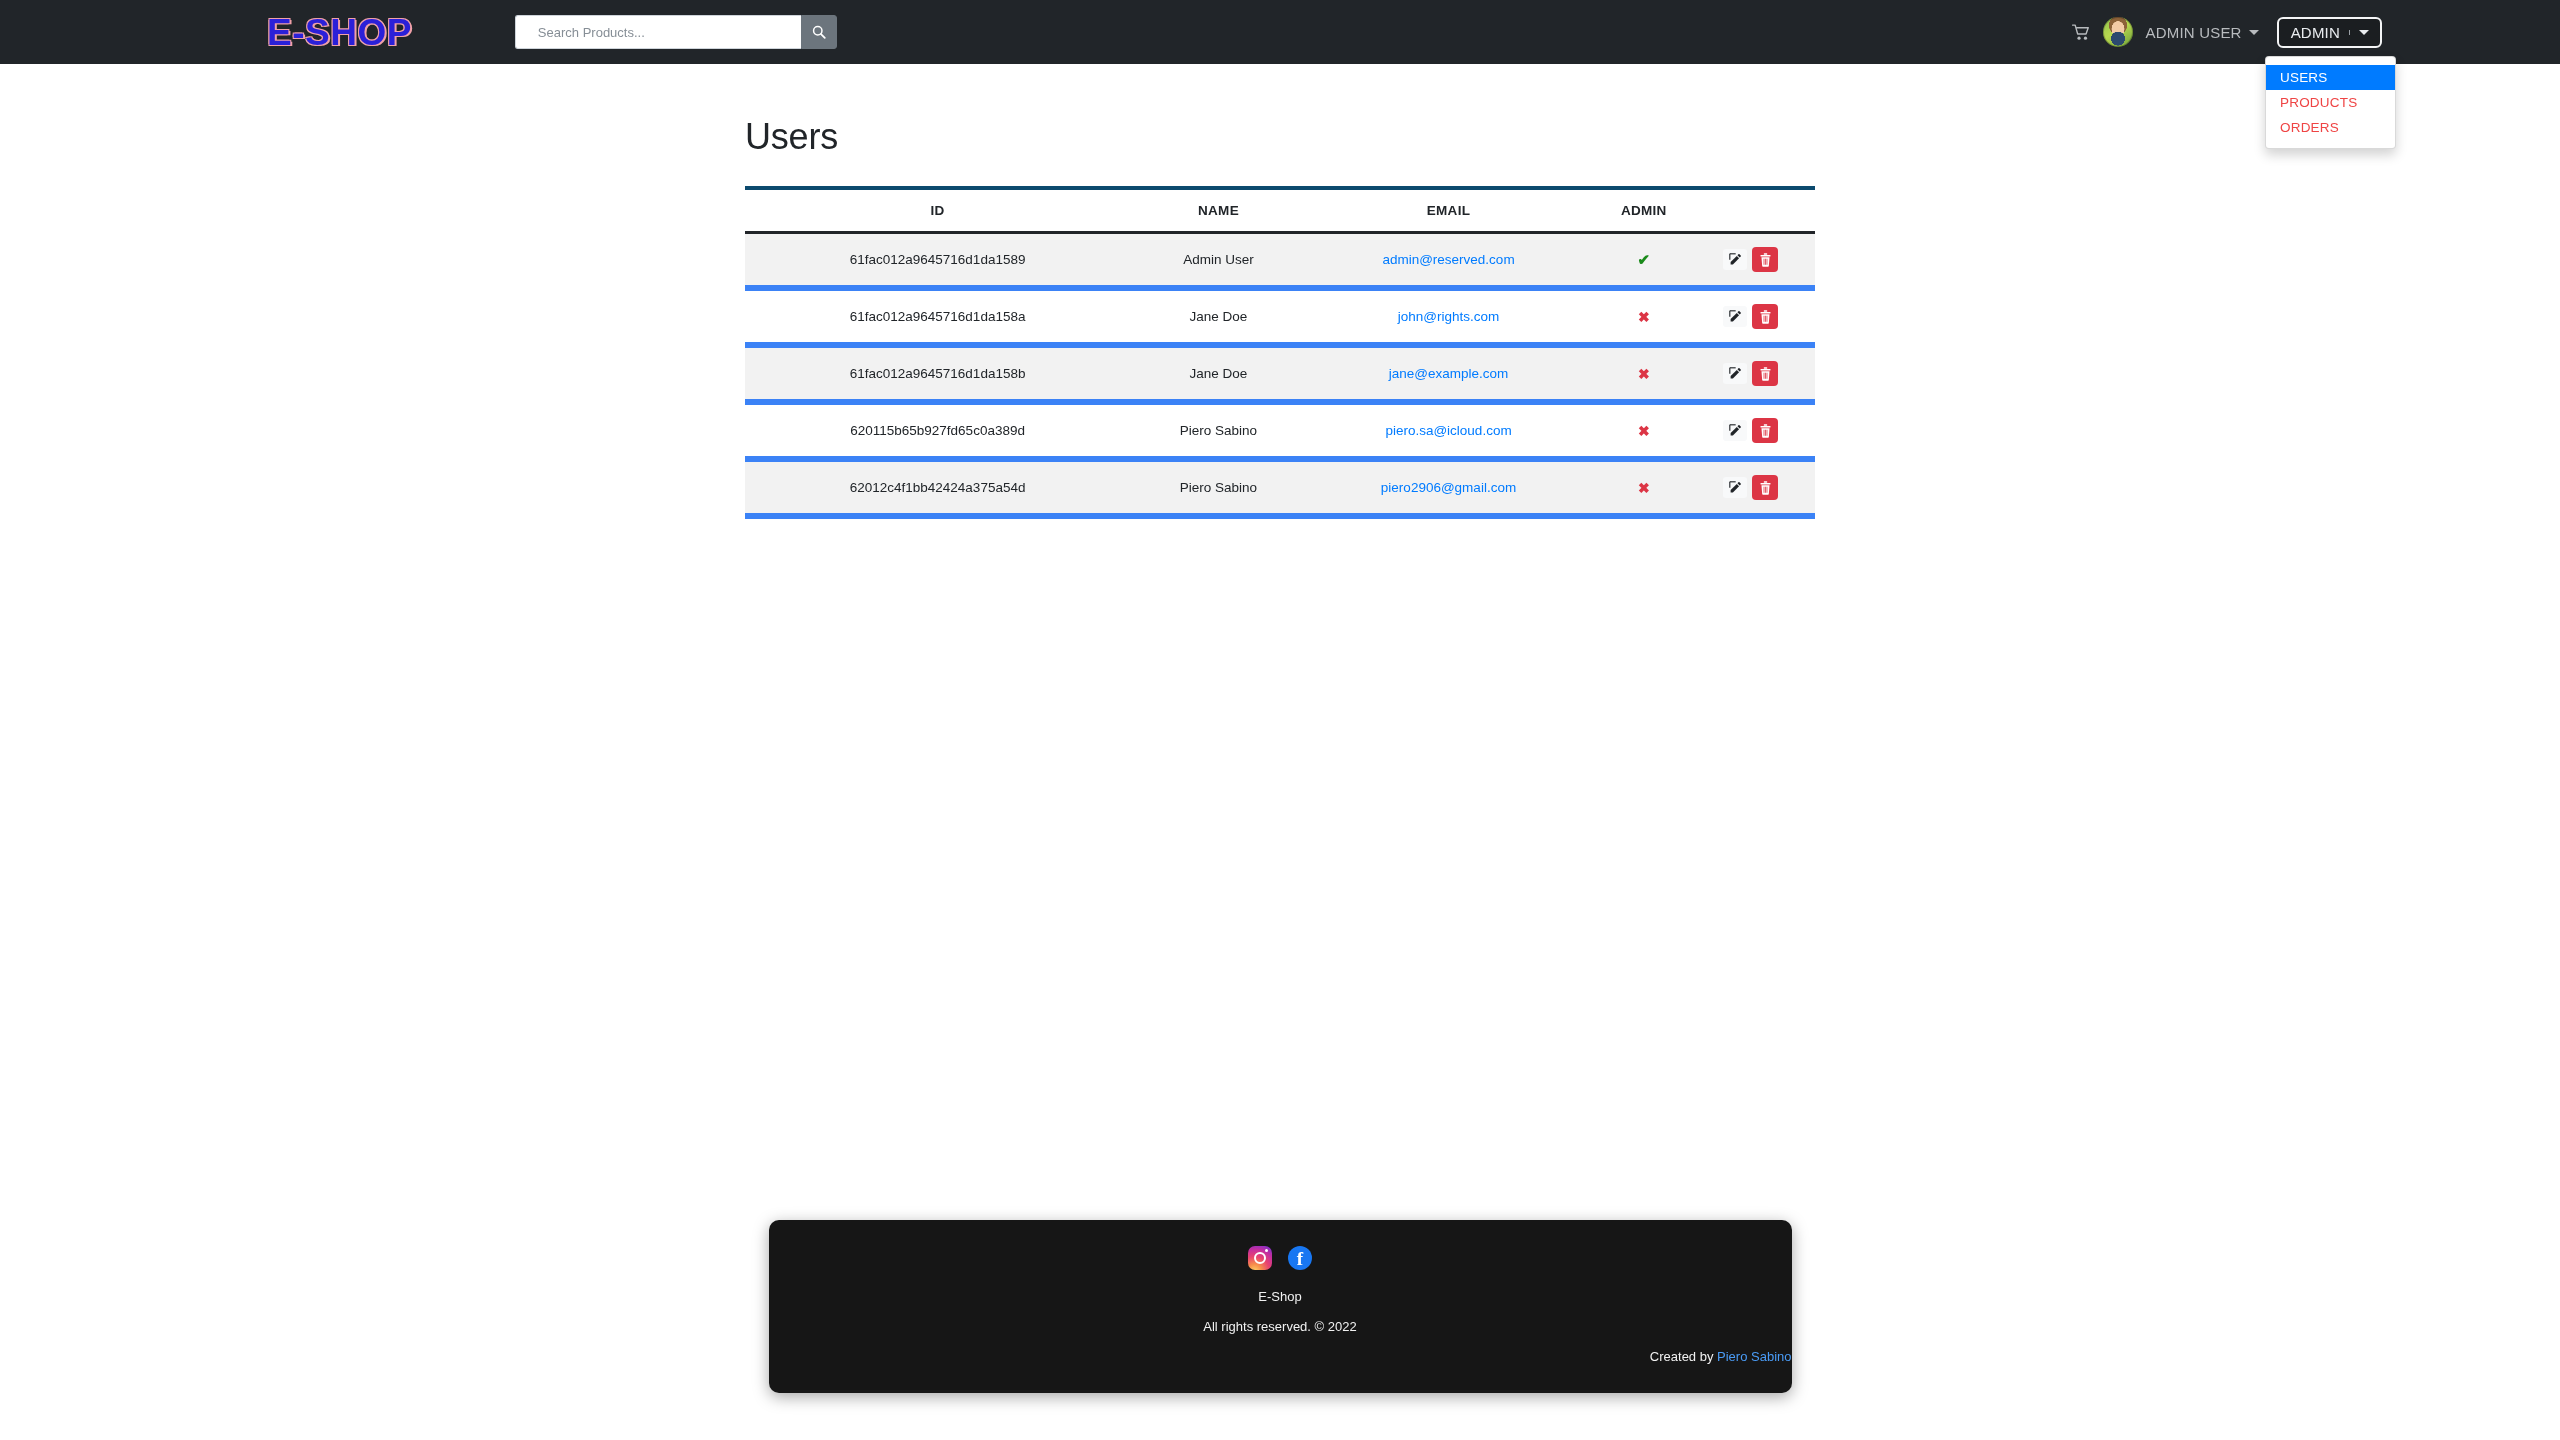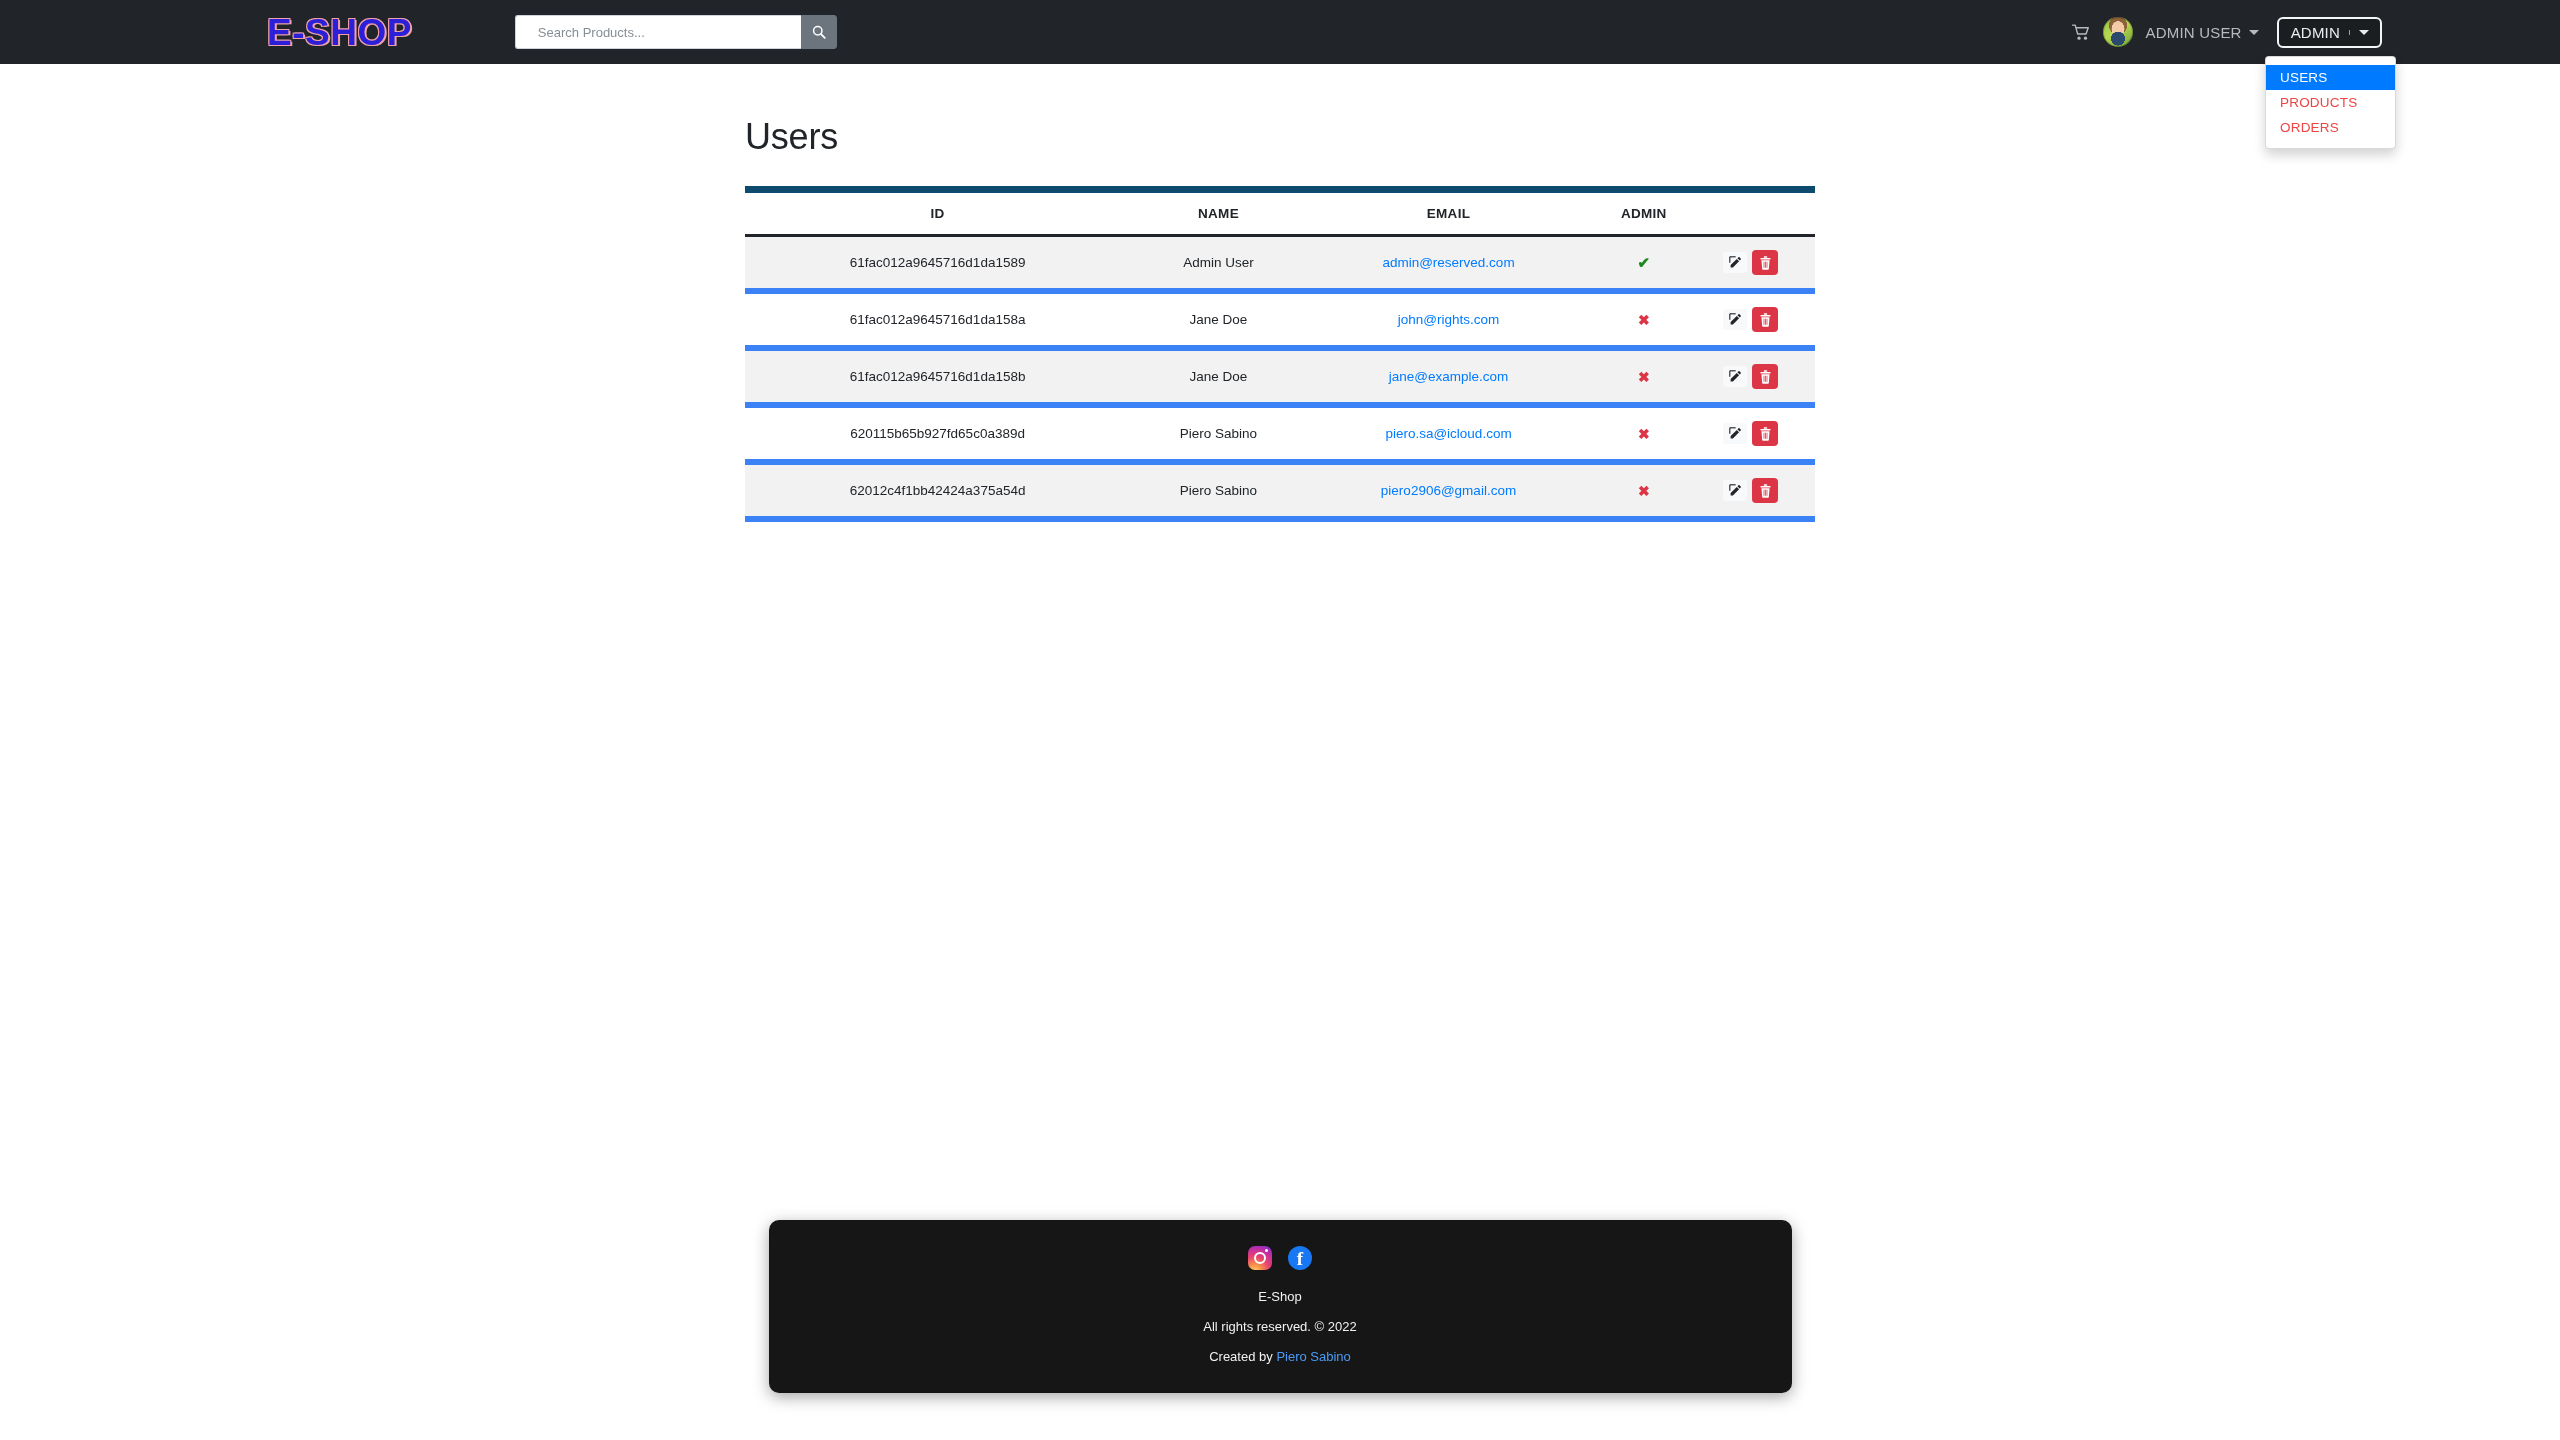--- a/index.html
+++ b/index.html
@@ -179,21 +179,21 @@
     width: 100%;
     border-collapse: collapse;
     font-size: 13.5px;
     color: #212529;
   }
   table.users thead th {
     font-weight: bold;
     text-align: center;
     padding: 13px 8px;
     border-bottom: 3px solid #212529;
-    border-top: 7px solid #0c4a6e;
+    border-top: 4px solid #0c4a6e;
     font-size: 13.5px;
     letter-spacing: .3px;
   }
   table.users thead th.col-id { width: 36%; }
   table.users thead th.col-name { width: 16.5%; }
   table.users thead th.col-email { width: 26.5%; }
   table.users thead th.col-admin { width: 10%; }
   table.users thead th.col-actions { width: 11%; }
   table.users tbody td {
     padding: 13px 8px;
@@ -274,21 +274,21 @@
     border-radius: 50%;
     background: #1877f2;
     display: flex; align-items: center; justify-content: center;
     color: #fff;
     font-size: 19px;
     font-weight: 700;
     font-family: "Liberation Serif", serif;
     line-height: 1;
   }
   .footer-line { margin: 0 0 17px 0; line-height: 1; }
-  .footer-line:last-child { margin-bottom: 0; }
+  .footer-line:last-child { margin-bottom: 0; text-align: right; }
   .footer a.credit { color: #4a9bf5; text-decoration: none; cursor: pointer; }
 </style>
 </head>
 <body>
 
 <div class="navbar">
   <a class="brand">E-SHOP</a>
 
   <div class="search-wrap">
     <input class="search-input" type="text" placeholder="Search Products..." style="">

